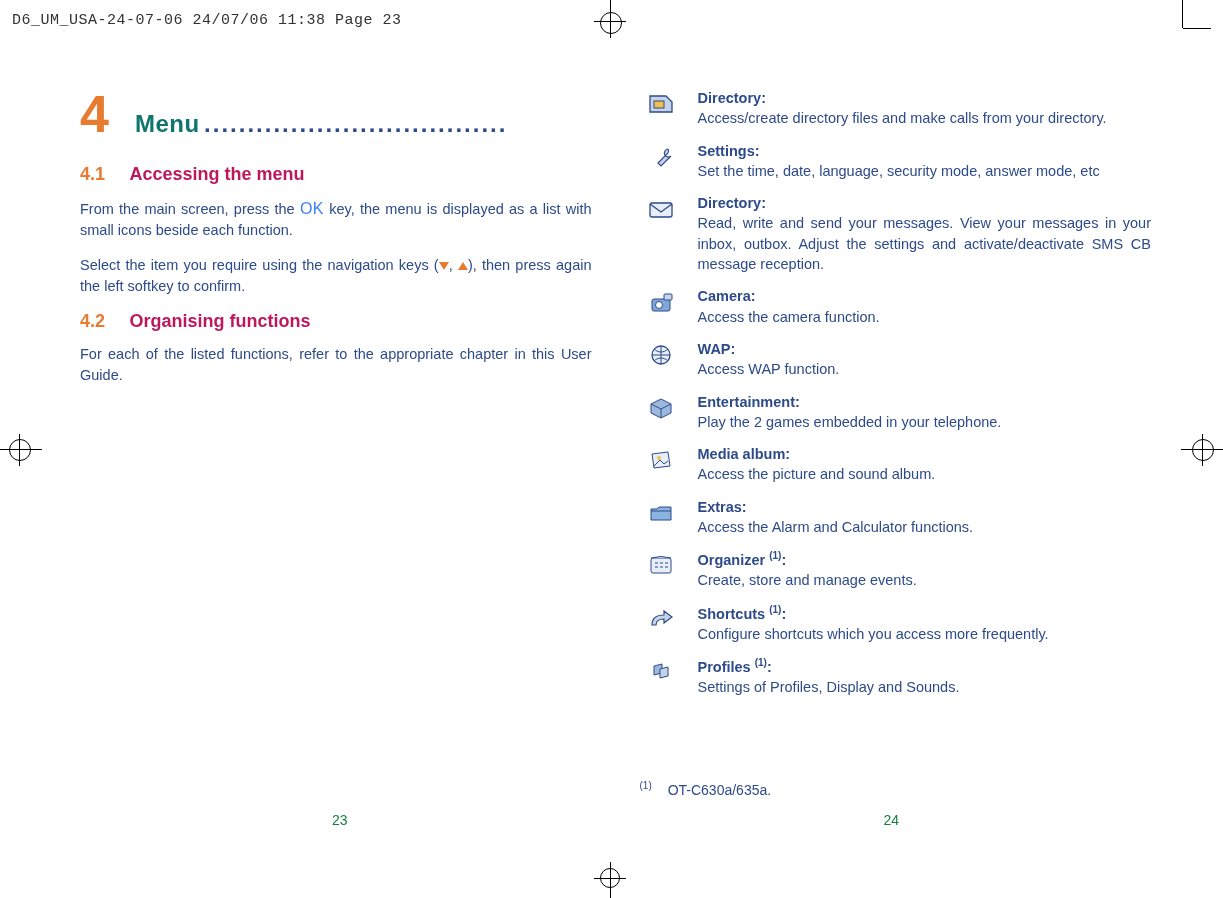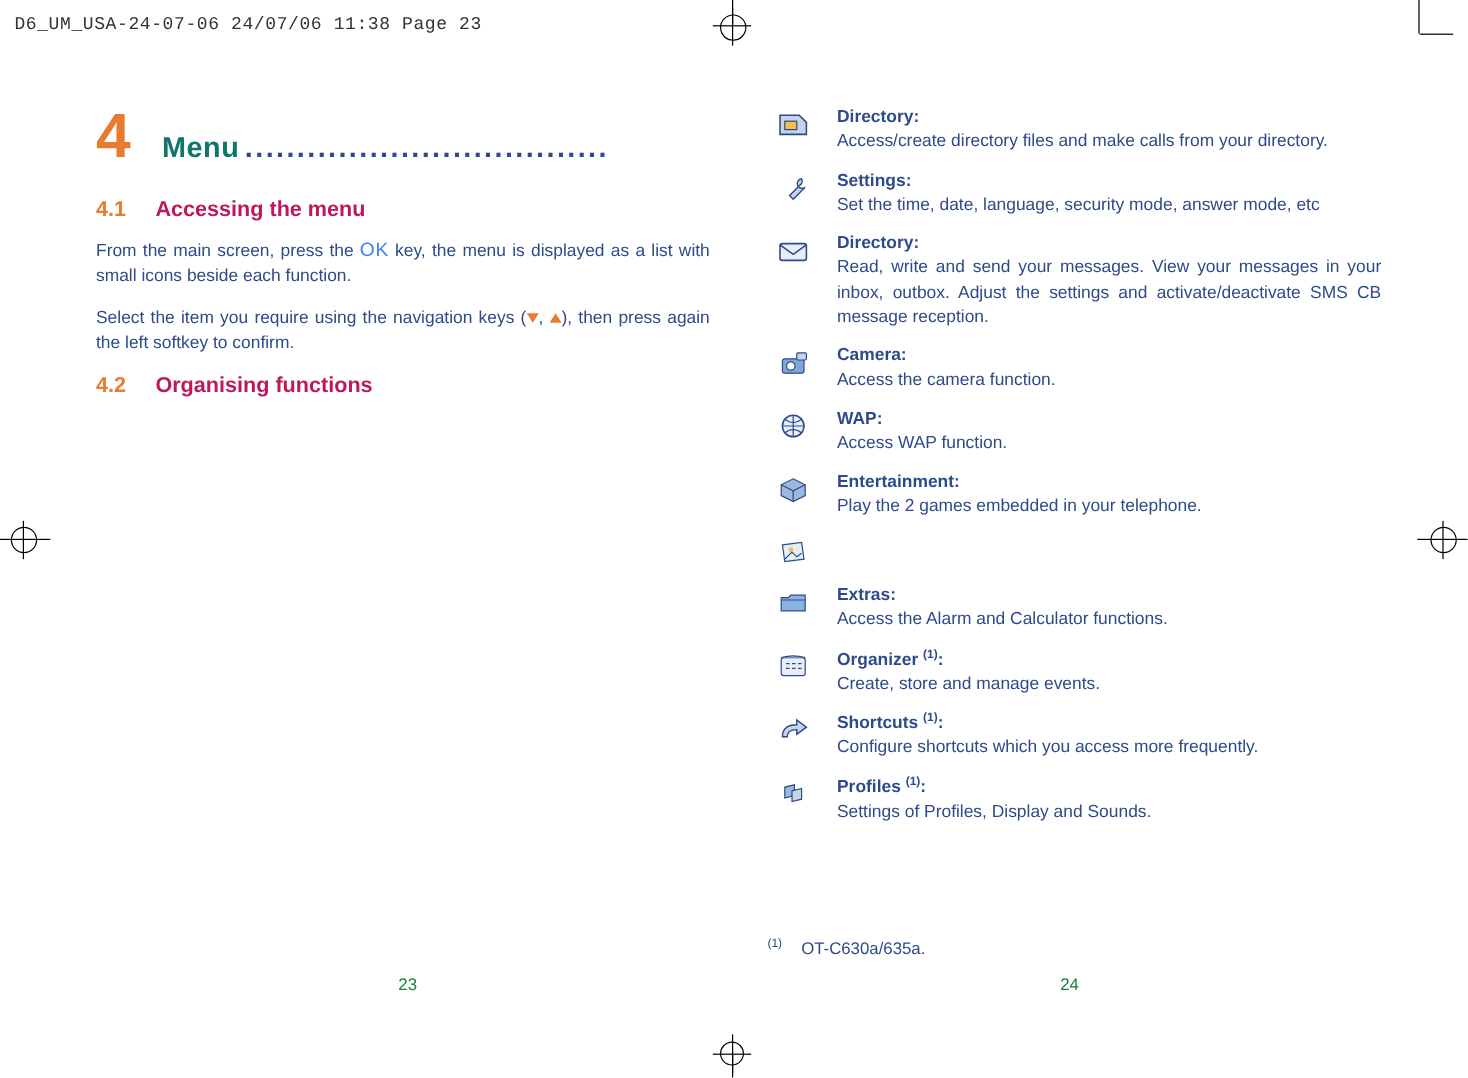--- a/index.html
+++ b/index.html
@@ -309,20 +309,21 @@
       <span>From the main screen, press the </span><span class="ok-key">OK</span><span> key, the menu is displayed as a list with small icons beside each function.</span>
     </p>
     <p class="body-text">
       <span>Select the item you require using the navigation keys (</span><span class="tri down"></span><span>, </span><span class="tri up"></span><span>), then press again the left softkey to confirm.</span>
     </p>
 
     <div class="section-head">
       <span class="section-num">4.2</span>
       <span class="section-title">Organising functions</span>
     </div>
+    <p class="body-text">For each of the listed functions, refer to the appropriate chapter in this User Guide.</p>
 
     <div class="page-num">23</div>
   </div>
 
   <div class="page right">
     <div id="menu-list">
         <div class="menu-item">
           <div class="menu-icon">
             <svg width="30" height="24" viewBox="0 0 30 24">
               <path d="M4 4 L20 4 L26 10 L26 20 L4 20 Z" fill="#c7d4e8" stroke="#2d4a8a" stroke-width="1.3"></path>
@@ -377,20 +378,21 @@
           <div class="menu-text"><strong>Entertainment:</strong><br>Play the 2 games embedded in your telephone.</div>
         </div>
         <div class="menu-item">
           <div class="menu-icon">
             <svg width="30" height="24" viewBox="0 0 30 24">
               <path d="M6 6 L22 4 L24 18 L8 20 Z" fill="#e8eef8" stroke="#2d4a8a"></path>
               <circle cx="13" cy="10" r="2" fill="#f2c14e"></circle>
               <path d="M8 18 L14 12 L18 16 L22 13" stroke="#2d4a8a" fill="none"></path>
             </svg>
           </div>
+          <div class="menu-text"><strong>Media album:</strong><br>Access the picture and sound album.</div>
         </div>
         <div class="menu-item">
           <div class="menu-icon">
             <svg width="30" height="24" viewBox="0 0 30 24">
               <path d="M5 8 L11 8 L13 6 L25 6 L25 19 L5 19 Z" fill="#8bb3e0" stroke="#2d4a8a"></path>
               <path d="M5 10 L25 10" stroke="#2d4a8a"></path>
             </svg>
           </div>
           <div class="menu-text"><strong>Extras:</strong><br>Access the Alarm and Calculator functions.</div>
         </div>

